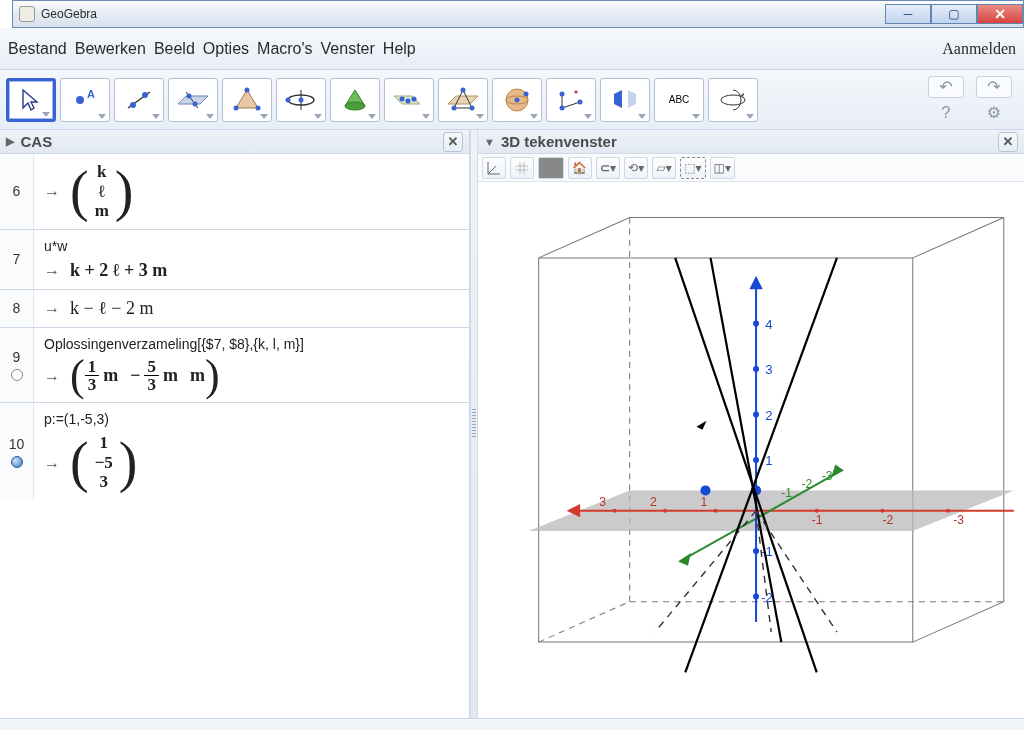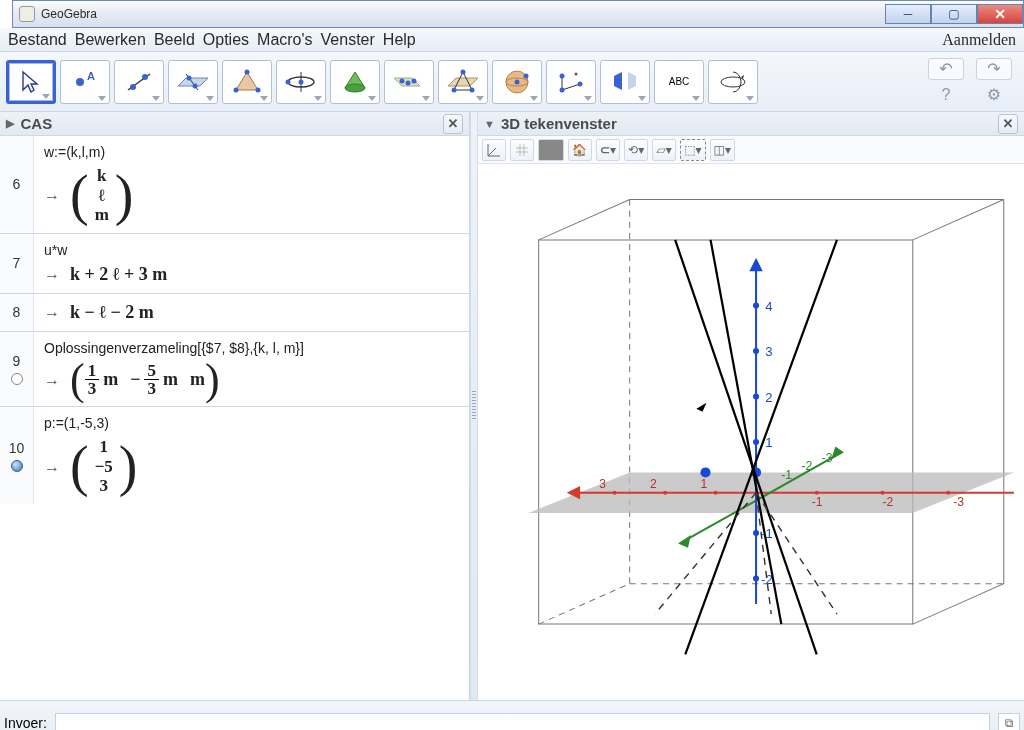--- a/index.html
+++ b/index.html
@@ -11,21 +11,21 @@
     display: flex; align-items: center;
     font-size: 12px; color: #2b2b2b;
     padding-left: 6px;
     margin-left: 12px;
   }
   .titlebar .ticon { width:16px;height:16px;background:#f0eee4;border:1px solid #999;border-radius:3px;margin-right:6px; }
   .titlebar .win-btns { margin-left:auto; display:flex; }
   .titlebar .win-btn { width:46px; height:20px; margin-top:-1px; border:1px solid #6484b4; background:linear-gradient(#e6eefb,#c1d3ed); display:flex;align-items:center;justify-content:center; font-size:12px; color:#1d3f6e; }
   .titlebar .win-btn.close { background:linear-gradient(#e98b84,#d7453b); color:#fff; font-size:14px; font-weight:bold; }
   .menubar {
-    height: 24px; display:flex; align-items:center;
+    height: 42px; display:flex; align-items:center;
     background:linear-gradient(#f6f8fb,#e6edf7);
     border-bottom:1px solid #c9d5e6;
     font-size: 16px; color:#2a2a2a; padding: 0 8px;
   }
   .menubar .menu { margin-right: 8px; cursor: default; }
   .menubar .signin { margin-left:auto; color:#2a2a2a;font-family:Liberation Serif, serif; }
   .toolbar {
     height: 60px; display:flex; align-items:center;
     background:linear-gradient(#f4f7fb,#e8eef7);
     border-bottom:1px solid #c9d5e6;
@@ -249,21 +249,20 @@
           <span>✕</span>
         </div>
     </div>
     <div class="cas-body">
 
       <div class="cas-row">
         <div class="cas-num">
             <span>6</span>
           </div>
         <div class="cas-content">
-          <div class="inp">w:=(k,l,m)</div>
           <div class="out">
             <span class="arrow">→</span>
             <span class="vec">
               <span class="paren">(</span>
               <span class="col">
                 <span>k</span>
                 <span>ℓ</span>
                 <span>m</span>
               </span>
               <span class="paren">)</span>
@@ -285,21 +284,21 @@
         </div>
       </div>
 
       <div class="cas-row">
         <div class="cas-num">
             <span>8</span>
           </div>
         <div class="cas-content">
           <div class="out">
               <span class="arrow">→</span>
-            <span style="font-weight:bold">k − ℓ − 2 m</span>
+            <span style="font-weight:normal">k − ℓ − 2 m</span>
           </div>
         </div>
       </div>
 
       <div class="cas-row">
         <div class="cas-num">
           <span>9</span>
           <span class="marker" style="border:1px solid #888;background:#fff"></span>
         </div>
         <div class="cas-content">

